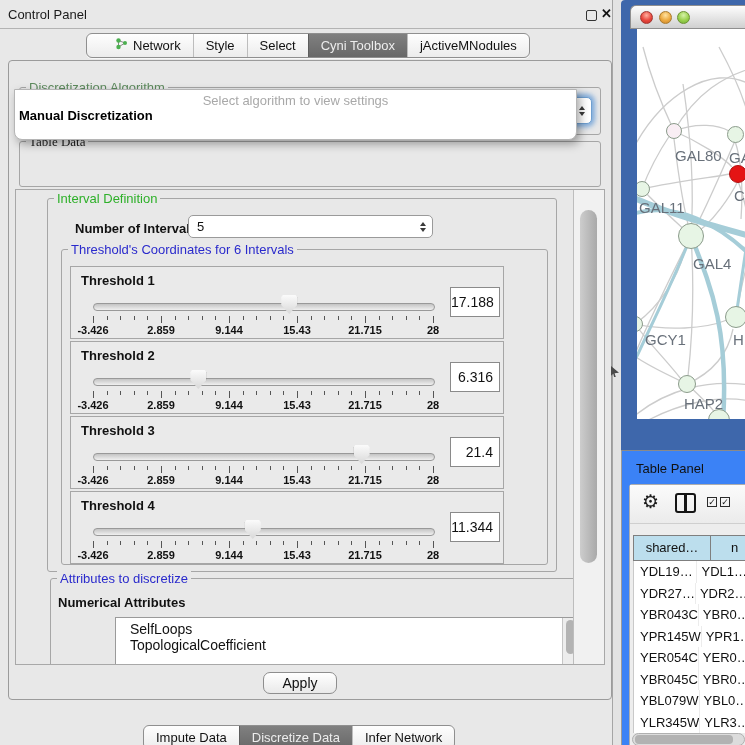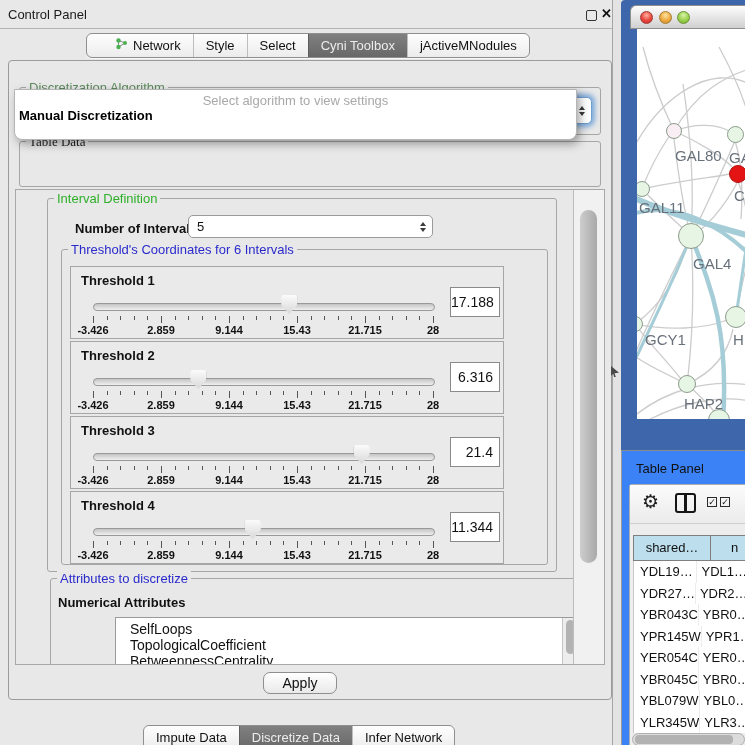--- a/index.html
+++ b/index.html
@@ -333,21 +333,20 @@
         </div>
       </div>
 
       <div class="groupbox" style="left:34px;top:388px;width:528px;height:120px;">
         <div class="grouptitle g-blue">Attributes to discretize</div>
         <div class="bold13" style="position:absolute;left:7px;top:16px;">Numerical Attributes</div>
         <div class="listbox" style="left:64px;top:38px;width:462px;height:70px;">
           <div style="padding-top:3px;">
               <div class="item">SelfLoops</div>
               <div class="item">TopologicalCoefficient</div>
-              <div class="item">BetweennessCentrality</div>
             </div>
           <div class="list-vtrack">
               <div class="list-vthumb"></div>
             </div>
         </div>
       </div>
 
       <div class="vtrack">
         <div class="vthumb"></div>
       </div>

